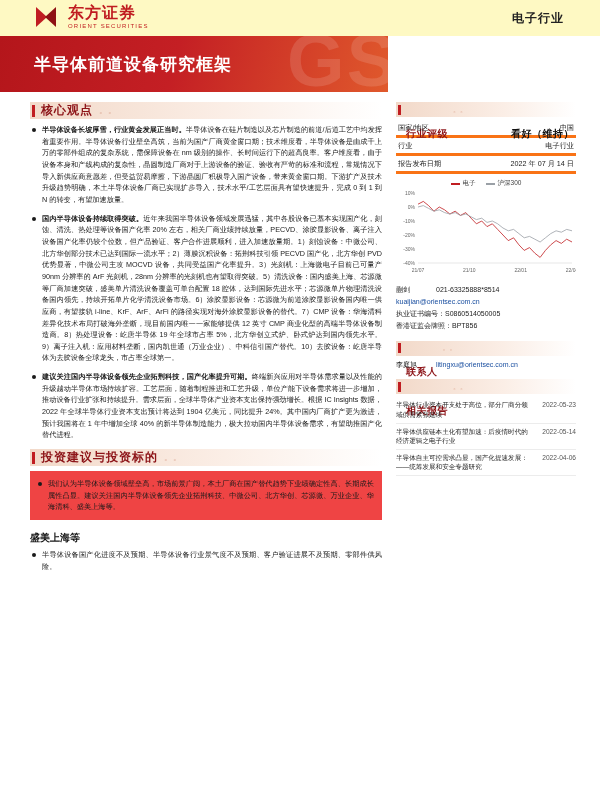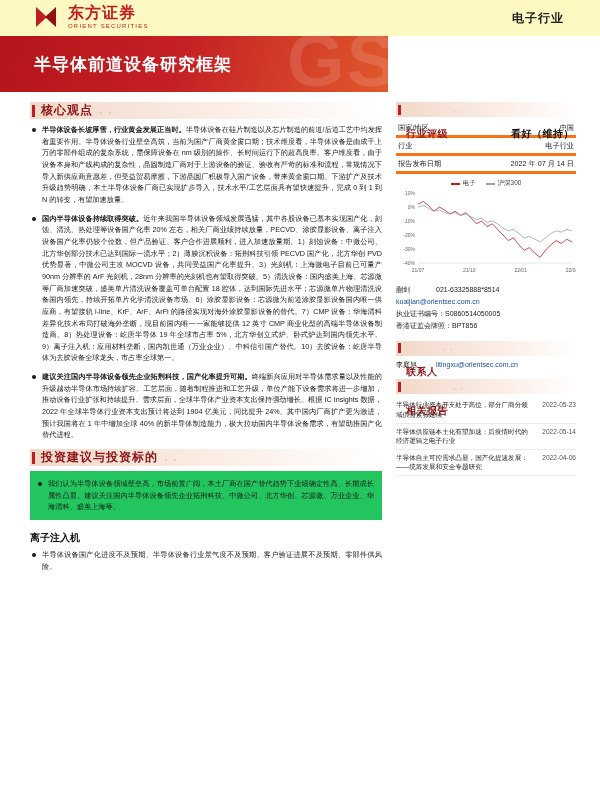--- a/index.html
+++ b/index.html
@@ -73,21 +73,21 @@
   }
   ul.bul li:before{
     content:"";position:absolute;left:2px;top:4px;
     width:4px;height:4px;border-radius:50%;background:#1a1a1a;
   }
   .b{font-weight:bold;}
 
   
   .invest-wrap{margin-top:8px;}
   .invest-body{
-    background:#22c55e;padding:7px 8px 7px 6px;
+    background:#ef4444;padding:7px 8px 7px 6px;
   }
   .invest-body ul.bul li{margin-bottom:0;}
 
   .risk-title{font-size:10px;font-weight:bold;color:#111;margin:11px 0 4px 0;}
   .risk-body ul.bul li{margin-bottom:0;}
 
   
   .panel{margin-bottom:9px;}
   .panel-head{
     display:flex;align-items:center;
@@ -179,21 +179,21 @@
         </div>
         <div class="invest-body">
           <ul class="bul">
             <li>
               <span>我们认为半导体设备领域壁垒高，市场前景广阔，本土厂商在国产替代趋势下业绩确定性高、长期成长属性凸显。建议关注国内半导体设备领先企业拓荆科技、中微公司、北方华创、芯源微、万业企业、华海清科、盛美上海等。</span>
             </li>
           </ul>
         </div>
       </div>
 
-      <div class="risk-title">离子注入机</div>
+      <div class="risk-title">盛美上海等</div>
       <div class="risk-body">
         <ul class="bul">
           <li>
             <span>半导体设备国产化进度不及预期、半导体设备行业景气度不及预期、客户验证进展不及预期、零部件供风险。</span>
           </li>
         </ul>
       </div>
     </div>
 
     <div class="right-col">

